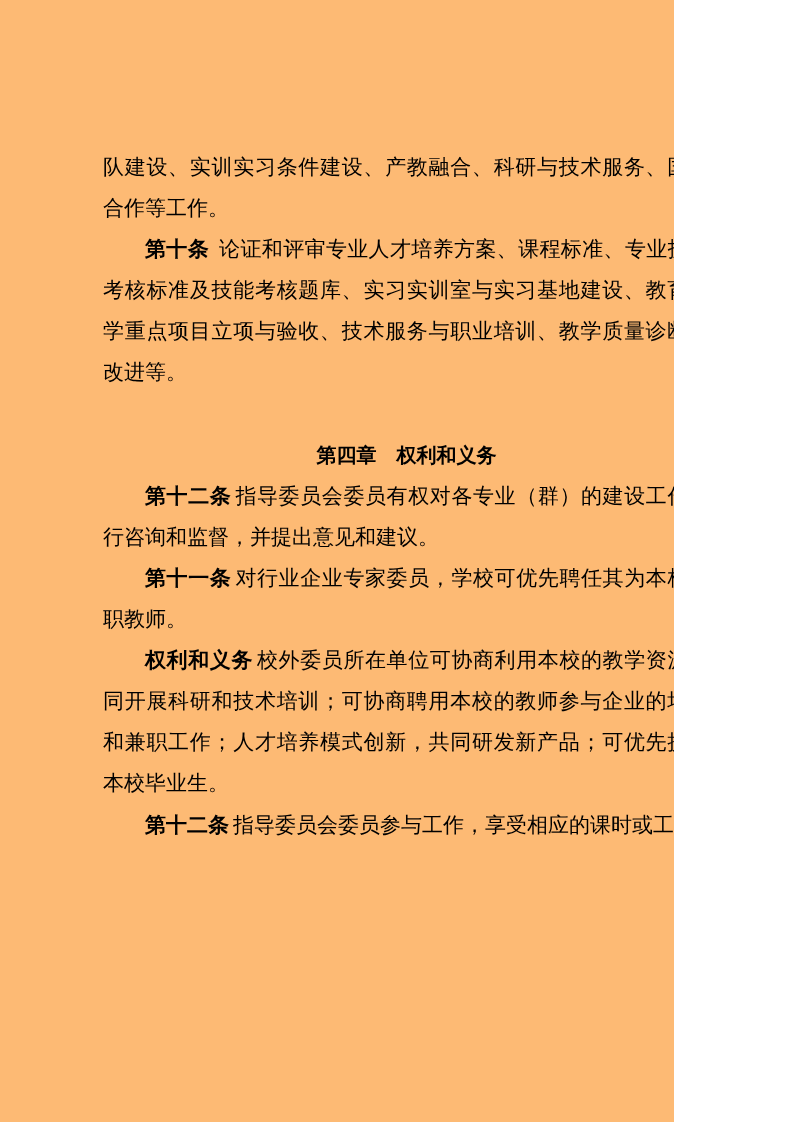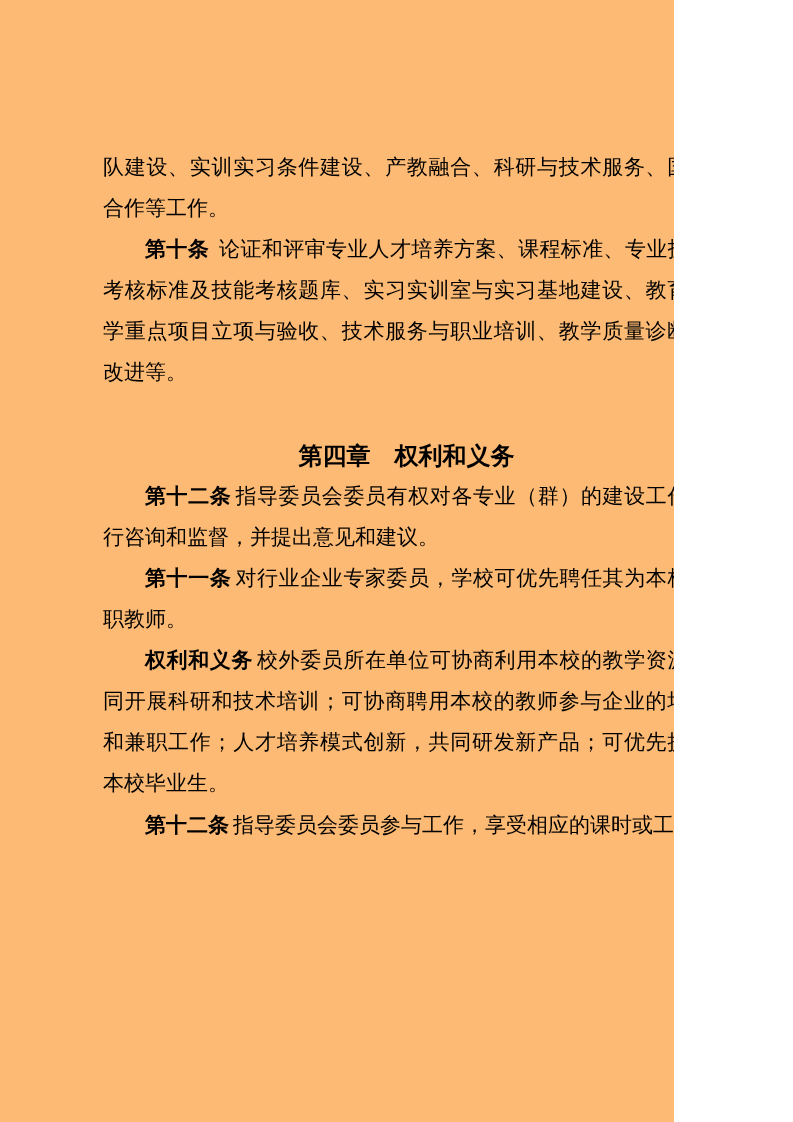--- a/index.html
+++ b/index.html
@@ -42,21 +42,21 @@
     margin-right: 10px;
   }
   .gap-w {
     margin-right: 4px;
   }
   .chapter {
     margin: 41.1px 0 0 0;
     padding: 0;
     font-family: "Liberation Sans", "DejaVu Sans", sans-serif;
     font-weight: bold;
-    font-size: 24px;
+    font-size: 20px;
     line-height: 41.1px;
     text-align: center;
     text-indent: 0;
   }
 </style>
 </head>
 <body>
 
 <div class="page">
   <div class="content">

